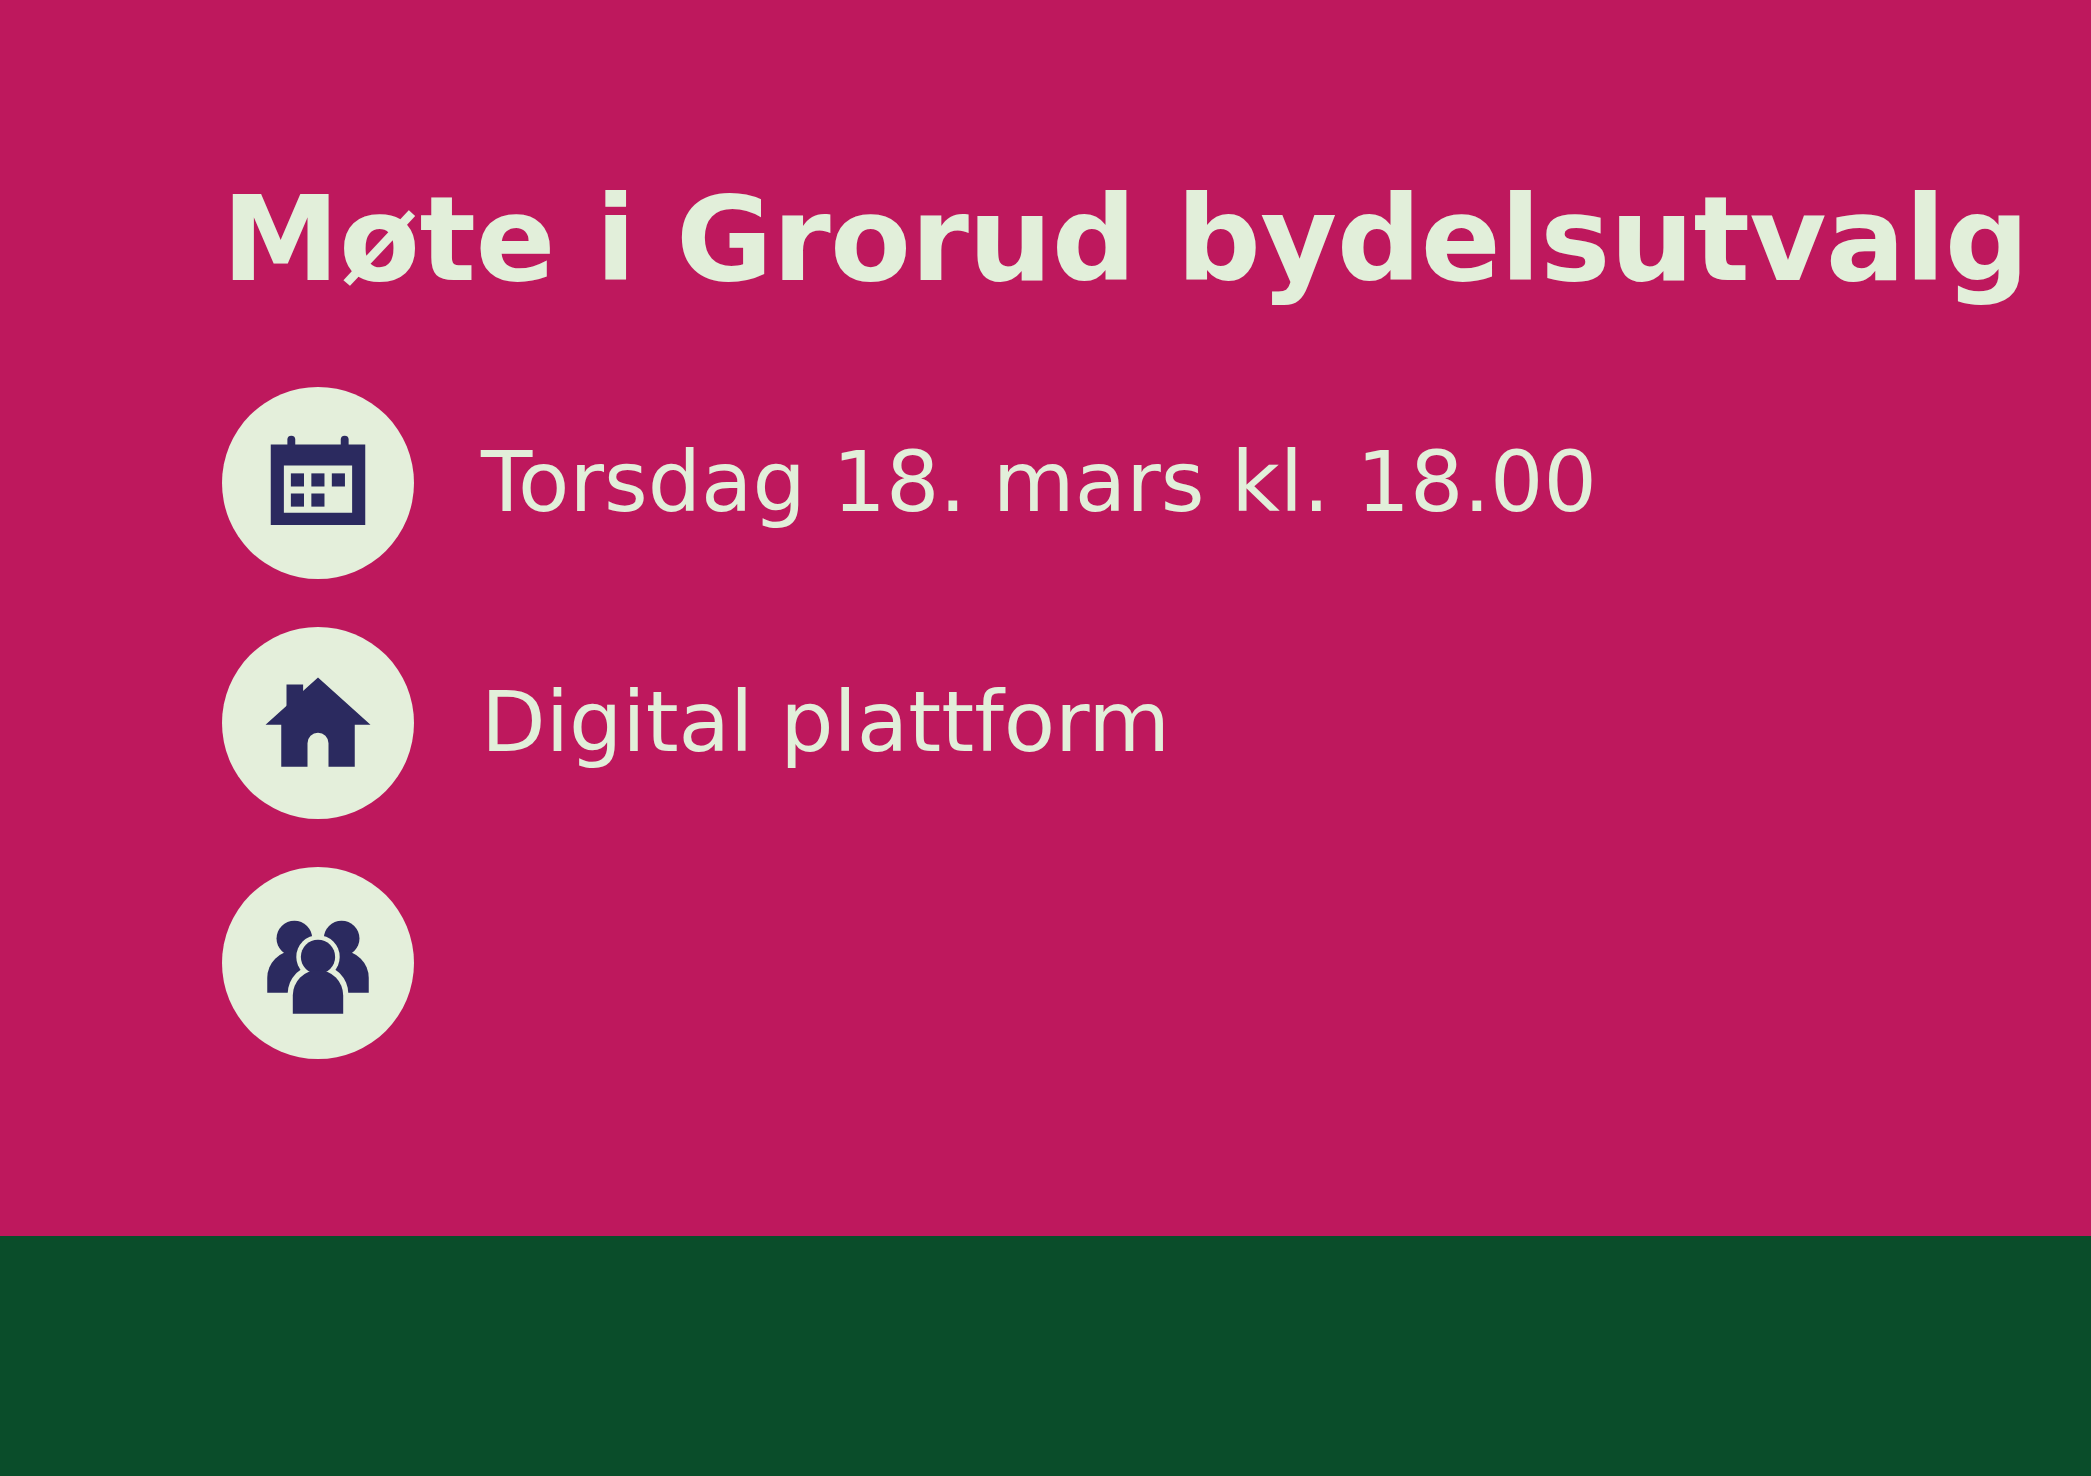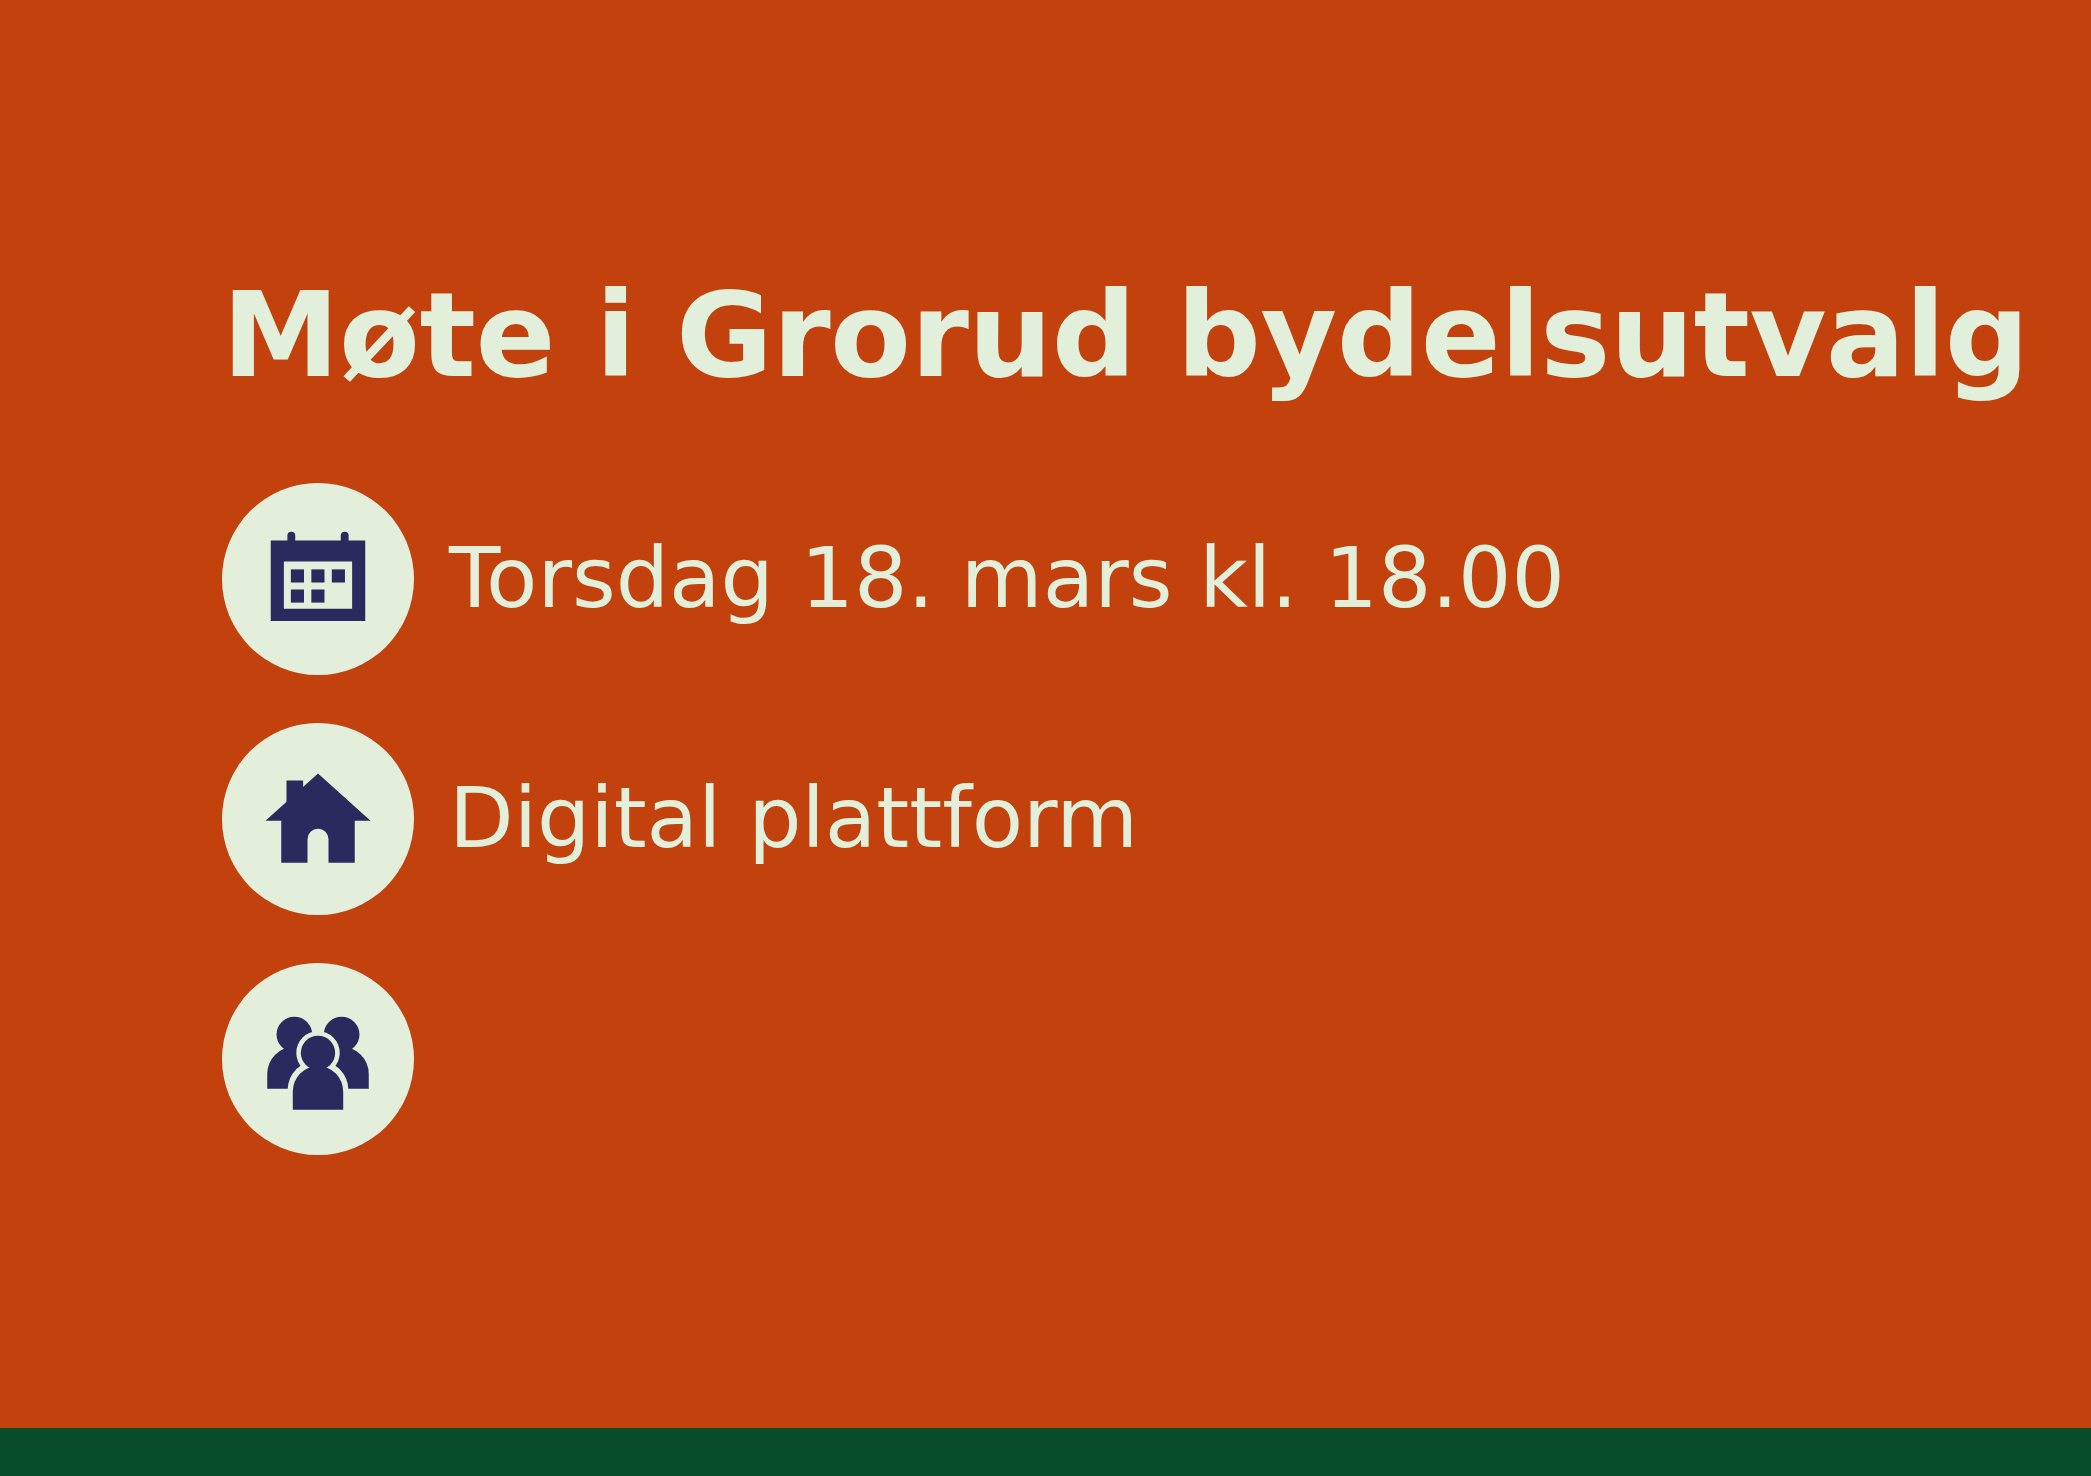--- a/index.html
+++ b/index.html
@@ -9,22 +9,22 @@
   }
 
   body {
     background: #0a4d2a;
     font-family: "Liberation Sans", sans-serif;
   }
 
   .poster {
     position: relative;
     width: 2091px;
-    height: 1428px;
-    background: #c2410c;
+    height: 1236px;
+    background: #be185d;
     overflow: hidden;
     box-sizing: border-box;
   }
 
   .poster-inner {
     position: absolute;
     left: 222px;
     top: 0;
     right: 120px;
     bottom: 0;
@@ -49,21 +49,21 @@
     margin: 0;
     padding: 0;
     display: flex;
     flex-direction: column;
     gap: 48px;
   }
 
   .info-row {
     display: flex;
     align-items: center;
-    gap: 35px;
+    gap: 67px;
   }
 
   .icon-badge {
     flex: 0 0 auto;
     width: 192px;
     height: 192px;
     border-radius: 50%;
     background: #e4efdb;
     display: flex;
     align-items: center;

